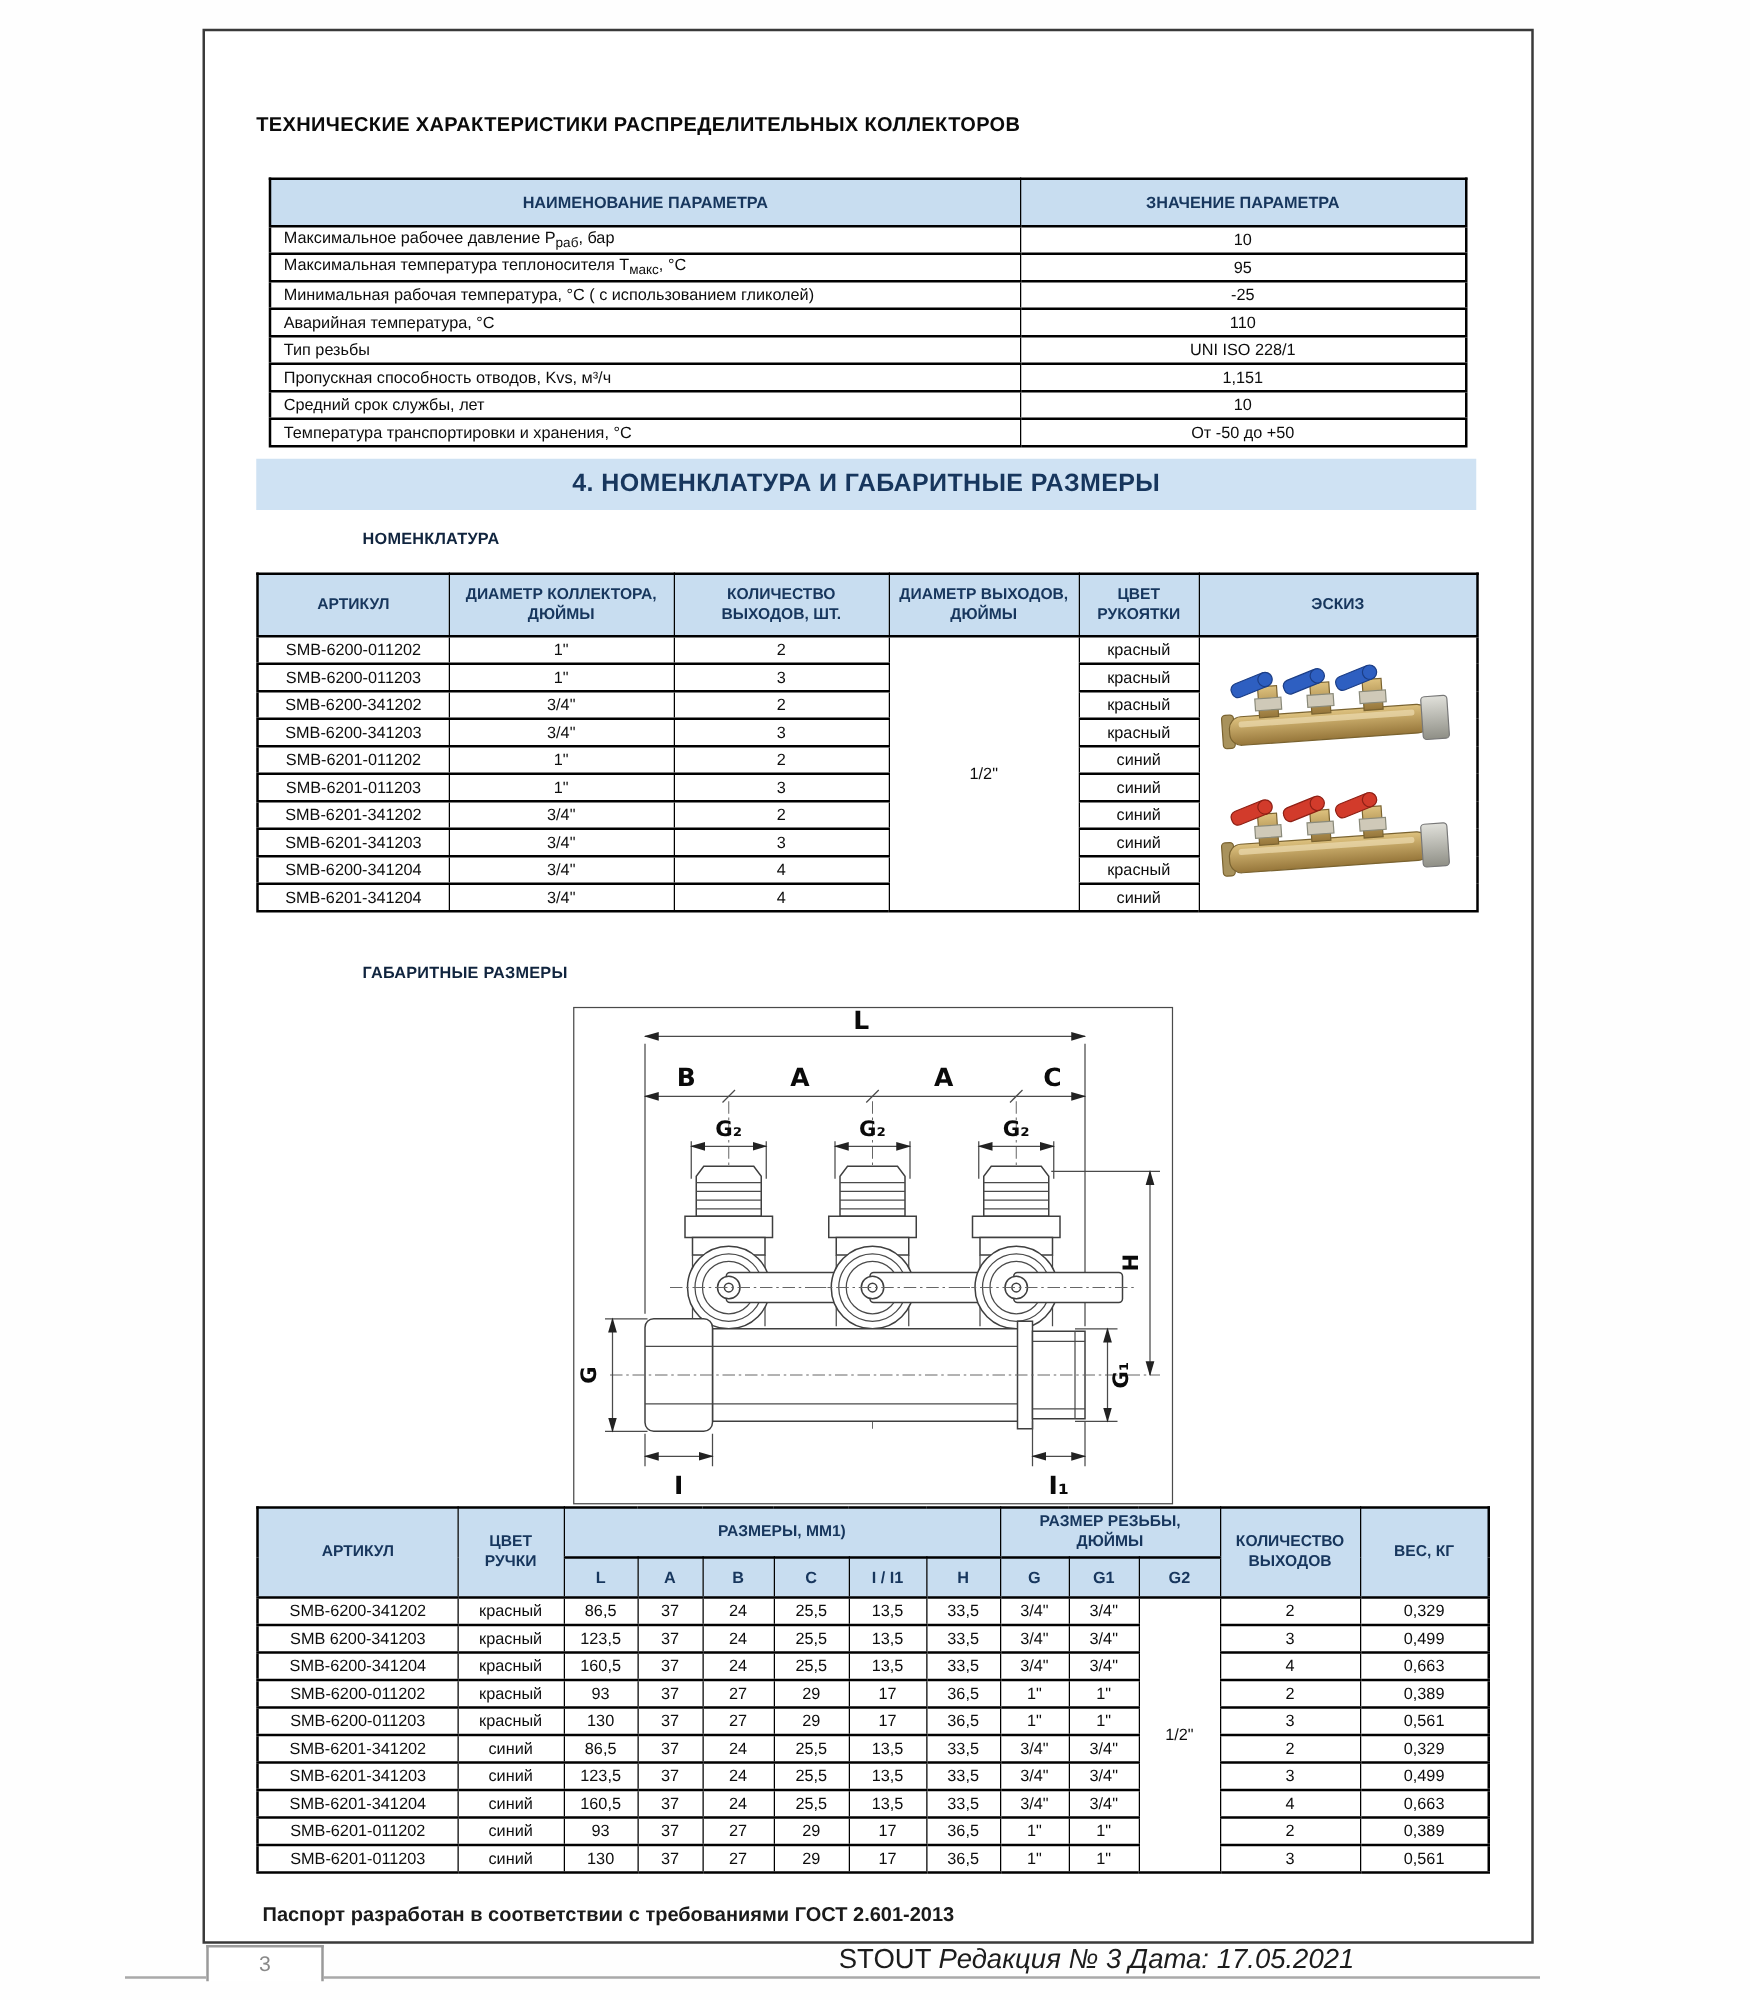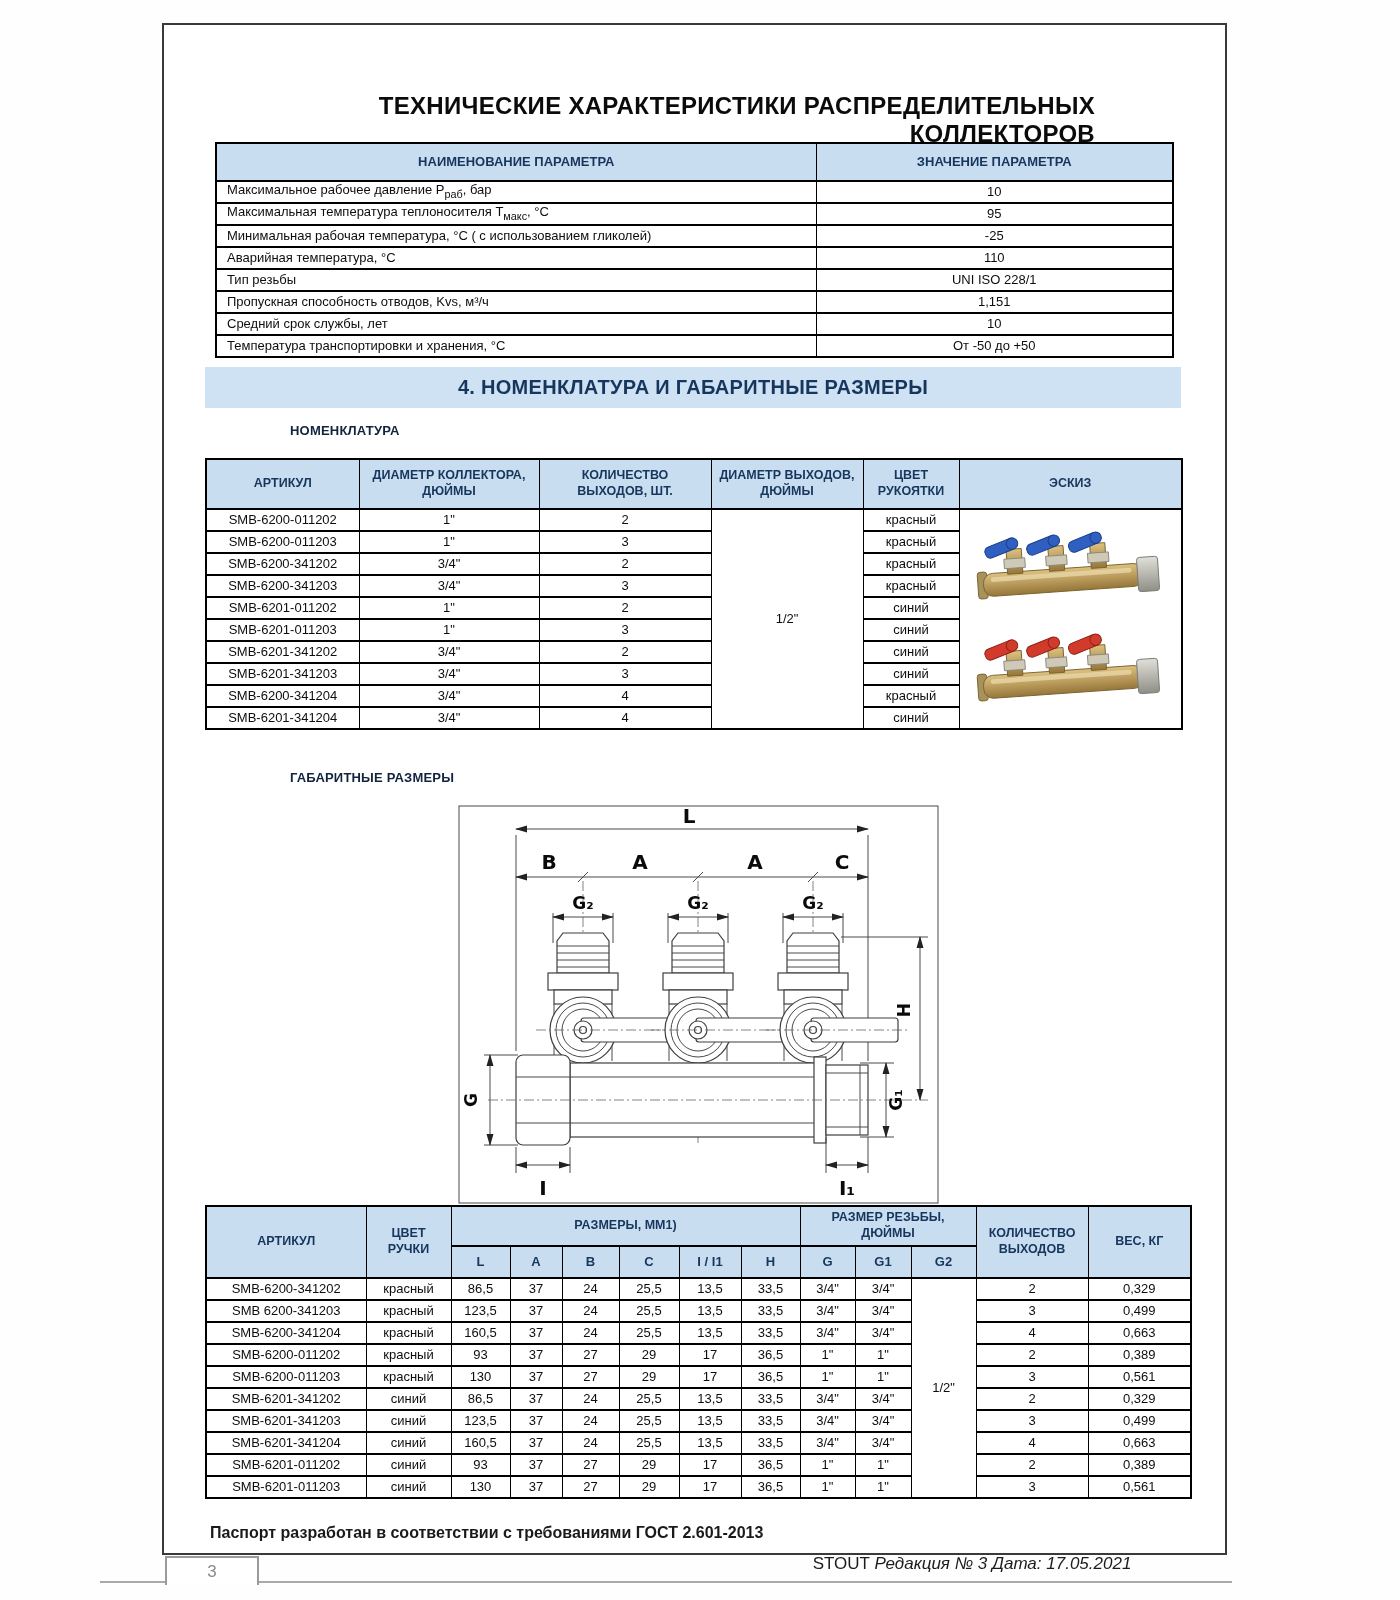--- a/index.html
+++ b/index.html
@@ -1,21 +1,21 @@
 <!DOCTYPE html>
 <html style="--table-header-bg: #c8ddf0; --banner-bg: #cfe2f3; --heading-navy: #17365d; --handle-blue: #2e5fc1; --handle-red: #d23b2b; --brass: #bd9e59;"><head>
 <meta charset="utf-8">
 <style>
   html,body{margin:0;padding:0;background:#ffffff;}
   .page{position:relative;width:1400px;height:1600px;background:#fefefe;overflow:hidden;
         font-family:"Liberation Sans",sans-serif;color:#111;}
   .page-frame{position:absolute;left:162px;top:23px;width:1061px;height:1528px;
         border:2px solid #3a3a3a;background:#fff;}
-  .doc-title{position:absolute;left:205px;top:92px;width:890px;text-align:right;
-        font-size:24px;font-weight:bold;color:#0b0b0b;letter-spacing:.3px;}
+  .doc-title{position:absolute;left:205px;top:92px;width:890px;text-align:left;
+        font-size:16px;font-weight:bold;color:#0b0b0b;letter-spacing:.3px;}
   .subhead{position:absolute;font-size:13px;font-weight:bold;color:#10243e;letter-spacing:.2px;text-align:right;}
   .section-banner{position:absolute;left:205px;top:367px;width:976px;height:41px;
         background:var(--banner-bg,#cfe2f3);color:var(--heading-navy,#17365d);
         display:flex;align-items:center;justify-content:center;
         font-size:20px;font-weight:bold;letter-spacing:.3px;}
   table.tbl{position:absolute;border-collapse:collapse;table-layout:fixed;background:#fff;
         border:2px solid #000;}
   table.tbl th{background:var(--table-header-bg,#c8ddf0);color:var(--heading-navy,#17365d);
         font-weight:bold;font-size:12.5px;border:1px solid #000;padding:2px 3px;
         text-align:center;vertical-align:middle;white-space:pre-line;line-height:1.25;}
@@ -28,22 +28,22 @@
   table.nom{left:205px;top:458px;width:976px;}
   table.nom th{height:44px;}
   table.nom td.sketch-cell{padding:2px 0;background:#fff;}
   .sketch-stack{display:flex;flex-direction:column;align-items:center;gap:6px;}
   table.dims{left:205px;top:1205px;width:986px;}
   table.dims thead tr.gh th{height:34px;font-size:12.5px;}
   table.dims thead tr.sh th{height:26px;font-size:13px;}
   .drawing{position:absolute;left:458px;top:805px;width:481px;height:399px;}
   .gost-note{position:absolute;left:210px;top:1524px;font-family:Liberation Sans, sans-serif;
         font-weight:bold;font-size:16px;color:#1a1a1a;}
-  .stout-line{position:absolute;left:727px;top:1554px;width:490px;text-align:center;
-        font-size:17px;color:#1c1c1c;}
+  .stout-line{position:absolute;left:671px;top:1554px;width:490px;text-align:left;
+        font-size:22px;color:#1c1c1c;}
   .stout-line .rev{font-style:italic;}
   .footer-rule{position:absolute;border-top:2px solid #a9a9a9;height:0;}
   .rule-left{left:100px;top:1581px;width:65px;}
   .rule-right{left:255px;top:1581px;width:977px;}
   .page-tab{position:absolute;left:165px;top:1556px;width:90px;height:27px;
         border:2px solid #9a9a9a;border-bottom:none;background:#fff;
         display:flex;align-items:center;justify-content:center;
         color:#8a8a8a;font-size:17px;}
   svg text{font-family:"DejaVu Sans",sans-serif;}
   .dimlab{font-weight:bold;font-size:20px;fill:#0a0a0a;}

